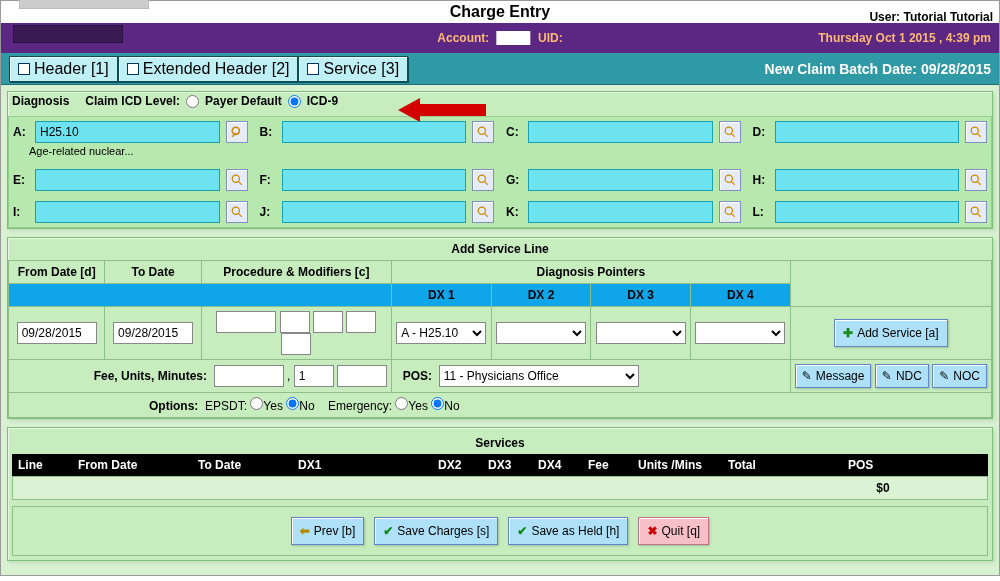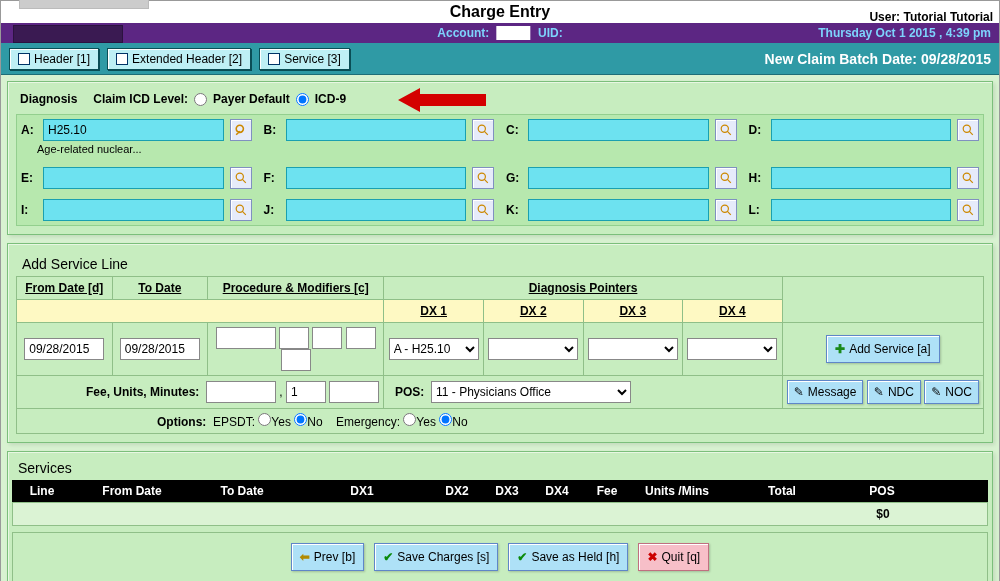--- a/index.html
+++ b/index.html
@@ -34,26 +34,26 @@
     position: absolute;
     left: 18px;
     top: -2px;
     width: 130px;
     height: 10px;
     background: #ccc;
     border: 1px solid #bbb;
   }
   .purplebar {
     background: #5c2683;
-    color: #7dd3fc;
+    color: #fdba74;
     display: flex;
     align-items: center;
     padding: 4px 6px;
     position: relative;
-    height: 20px;
+    height: 30px;
   }
   .purplebar .smudge2 {
     position: absolute;
     left: 12px;
     top: 2px;
     width: 110px;
     height: 18px;
     background: #3a1a52;
     border: 1px solid #2c1240;
   }
@@ -84,22 +84,21 @@
     align-items: center;
     padding: 4px 8px;
     height: 32px;
     border-bottom:1px solid #1e6e77;
   }
   .tab-btn {
     border: 1px solid #0a4e56;
     background: #bef0f5;
     color: #000;
     padding: 3px 8px;
-    margin-right: 8px;
-    font-size: 12px;
+    font-size: 16px;
     display: inline-flex;
     align-items: center;
     gap: 4px;
     cursor: pointer;
     box-shadow: inset 1px 1px #fff, 1px 1px #0a4e56;
   }
   .tab-btn .icon {
     width: 12px;
     height: 12px;
     border: 1px solid #036;
@@ -112,21 +111,20 @@
     font-size: 14px;
   }
   .workarea {
     background: #d8f2d1;
     padding: 6px;
   }
   .panel {
     border: 1px solid #7bbf7b;
     background: #c7edbf;
     margin-bottom: 8px;
-    padding: 8px;
     box-shadow: inset 1px 1px #e8f7e3, 2px 2px 4px rgba(0,0,0,0.1);
     position:relative;
   }
   .diag-header {
     display: flex;
     align-items: center;
     gap: 16px;
     padding: 2px 4px 8px 4px;
     font-weight: bold;
   }
@@ -162,37 +160,38 @@
     width:22px; height:22px;
     background:#e6ebfa;
     border:1px solid #8090c0;
     display:flex; align-items:center; justify-content:center;
     cursor:pointer;
     box-shadow: inset 1px 1px #fff;
   }
   .icon-btn svg { width:12px; height:12px; }
   .diag-desc { font-size:11px; color:#000; margin-left:16px; margin-top:2px; height:14px;}
   .section-header {
-    font-weight:normal;
+    font-weight:bold;
     padding:4px 6px;
-    font-size:14px;
+    font-size:12px;
+    text-align:center;
   }
   table.service {
     width:100%;
     border-collapse:collapse;
   }
   table.service th, table.service td {
     border:1px solid #8fbf88;
     background:#c7edbf;
     padding:4px;
     text-align:center;
     font-size:12px;
   }
-  table.service th { font-weight:bold;text-decoration:underline; }
-  table.service .subhead th { font-weight:bold; background:#fef9c3;}
+  table.service th { font-weight:bold; }
+  table.service .subhead th { font-weight:bold; background:#0ea5e9;}
   input.txt {
     border:1px solid #888;
     background:#fff;
     height:22px;
     padding:2px 4px;
     font-size:12px;
   }
   select {
     border:1px solid #888;
     background:#fff;
@@ -212,21 +211,21 @@
   }
   .btn .plus { color:#1a8a1a; font-weight:bold;}
   .services-hdr {
     display:grid;
     grid-template-columns: 60px 120px 100px 140px 50px 50px 50px 50px 90px 120px 80px 50px;
     background:#000;
     color:#fff;
     font-weight:bold;
     font-size:12px;
   }
-  .services-hdr div { padding:4px 6px; text-align:center; }
+  .services-hdr div { padding:4px 6px; text-align:left; }
   .services-empty {
     display:grid;
     grid-template-columns: 60px 120px 100px 140px 50px 50px 50px 50px 90px 120px 80px 50px;
     background:#dbf3d4;
     border:1px solid #8fbf88;
   }
   .services-empty div { padding:4px 6px; text-align:center; font-size:12px; font-weight:bold;}
   .bottom-actions {
     display:flex;
     justify-content:center;

